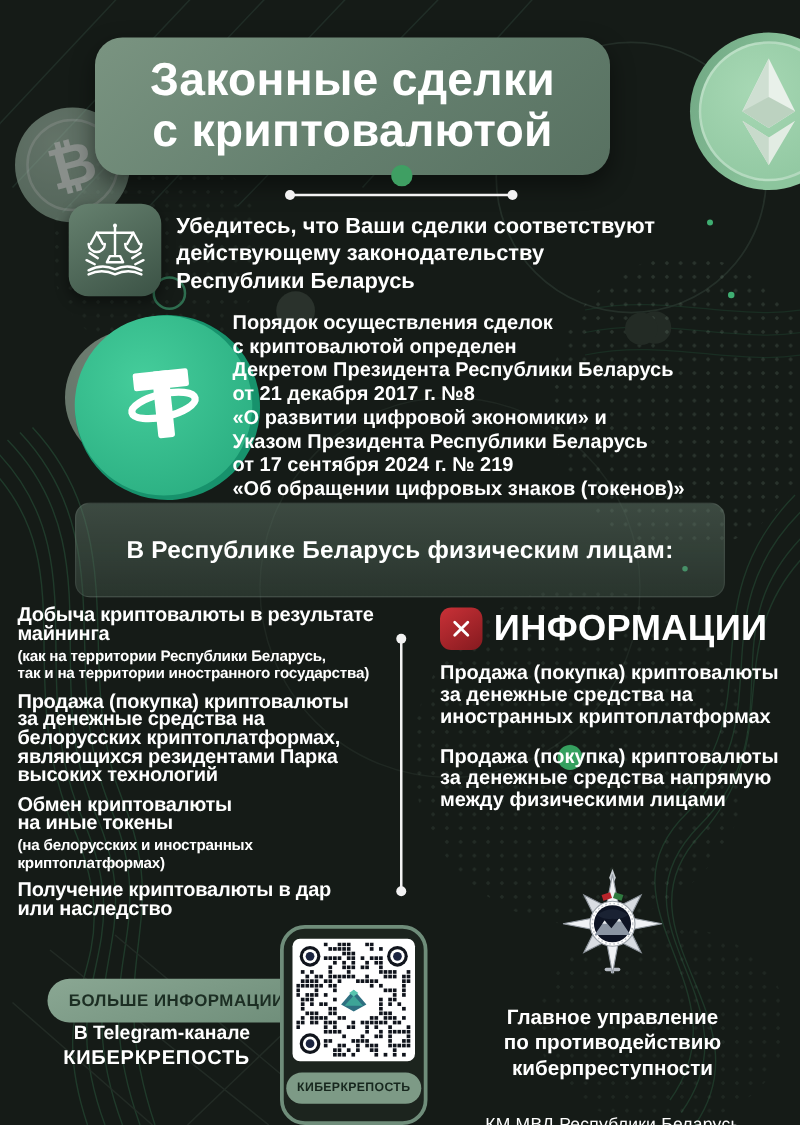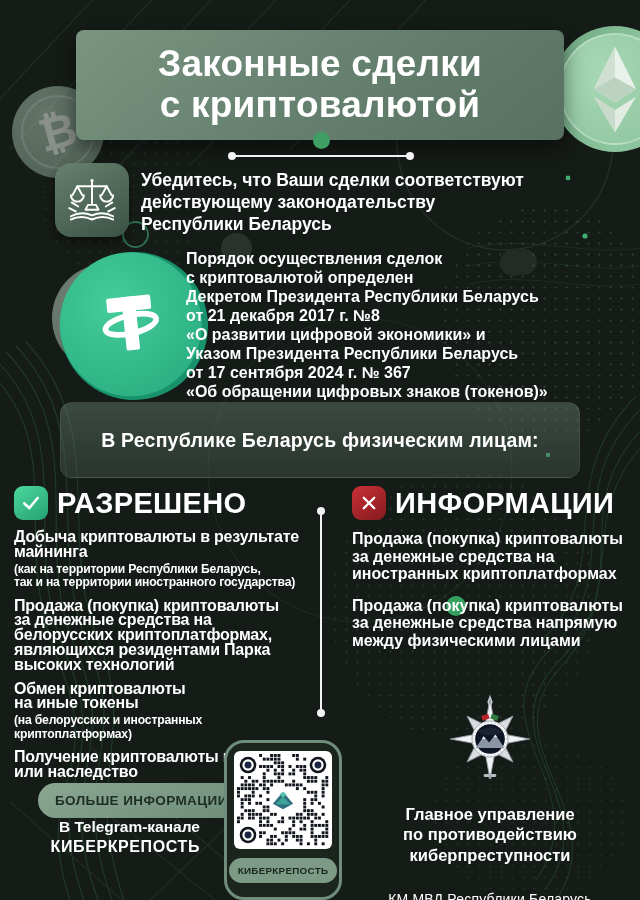--- a/index.html
+++ b/index.html
@@ -33,23 +33,23 @@
   .coin-eth .face{position:absolute; inset:7px; border-radius:50%;
     background:radial-gradient(circle at 40% 35%, #a7d8b4, #8cc49d);
     border:2px solid rgba(255,255,255,.3); display:flex; align-items:center; justify-content:center;}
   .coin-tether{left:60px; top:252px; width:148px; height:148px; z-index:2;
     background:#17926c; transform:rotate(-6deg);}
   .coin-tether .face{position:absolute; left:0; top:0; right:6px; bottom:4px; border-radius:50%;
     background:radial-gradient(circle at 40% 35%, #45cd9b, #25a87c);
     display:flex; align-items:center; justify-content:center;}
 
   
-  .title-card{left:76px; top:30px; width:488px; height:110px; z-index:3;
+  .title-card{left:76px; top:30px; width:412px; height:110px; z-index:3;
     background:linear-gradient(140deg,#7a9481 0%, #647f6e 55%, #587161 100%);
-    border-radius:8px; display:flex; flex-direction:column; align-items:center; justify-content:center;
+    border-radius:22px; display:flex; flex-direction:column; align-items:center; justify-content:center;
     text-align:center; box-shadow:0 8px 20px rgba(0,0,0,.45);}
   .title-card span{display:block; font-size:37px; font-weight:800; line-height:1.1; letter-spacing:.2px;}
   .title-dot{left:313px; top:132px; width:17px; height:17px; border-radius:50%; background:#3f9f63; z-index:4;}
   .connector-h{left:231px; top:155px; width:180px; height:2px; background:#f2f2f2; z-index:3;}
   .connector-h::before,.connector-h::after{content:""; position:absolute; top:-3px; width:8px; height:8px; border-radius:50%; background:#f2f2f2;}
   .connector-h::before{left:-3px;} .connector-h::after{right:-3px;}
 
   
   .law-icon-box{left:55px; top:163px; width:74px; height:74px; border-radius:16px; z-index:3;
     background:linear-gradient(150deg,#66816f,#3b5245);
@@ -219,34 +219,26 @@
   <div class="abs law-text">Убедитесь, что Ваши сделки соответствуют
 действующему законодательству
 Республики Беларусь</div>
 
   <div class="abs decree-text">Порядок осуществления сделок
 с криптовалютой определен
 Декретом Президента Республики Беларусь
 от 21 декабря 2017 г. №8
 «О развитии цифровой экономики» и
 Указом Президента Республики Беларусь
-от 17 сентября 2024 г. № 367
+от 17 сентября 2024 г. № 219
 «Об обращении цифровых знаков (токенов)»</div>
 
   <div class="abs audience-banner">В Республике Беларусь физическим лицам:</div>
 
   <div class="col col-allowed">
-    <div class="col-header">
-      <span class="badge ok">
-        <svg width="20" height="20" viewBox="0 0 24 24" fill="none" stroke="#fff" stroke-width="3.2" stroke-linecap="round" stroke-linejoin="round">
-            <polyline points="4,12.5 10,18 20,6"></polyline>
-          </svg>
-      </span>
-      <span class="col-title">РАЗРЕШЕНО</span>
-    </div>
     <div class="item">
       <div class="item-main">Добыча криптовалюты в результате
 майнинга</div>
       <div class="item-note">(как на территории Республики Беларусь,
 так и на территории иностранного государства)</div>
     </div>
     <div class="item">
       <div class="item-main">Продажа (покупка) криптовалюты
 за денежные средства на
 белорусских криптоплатформах,

